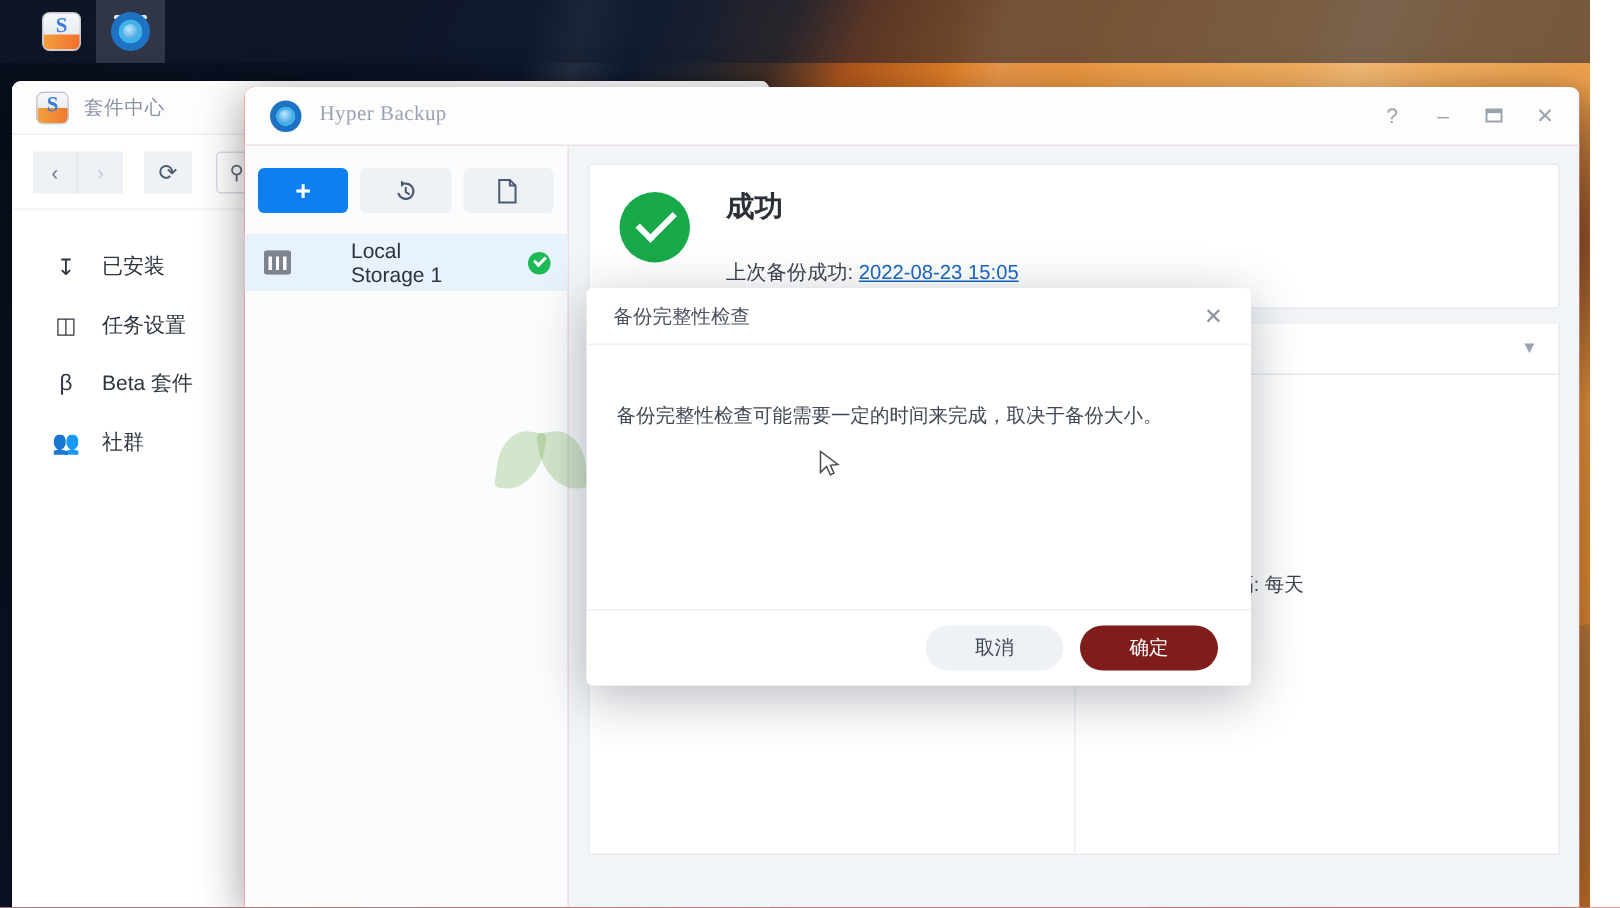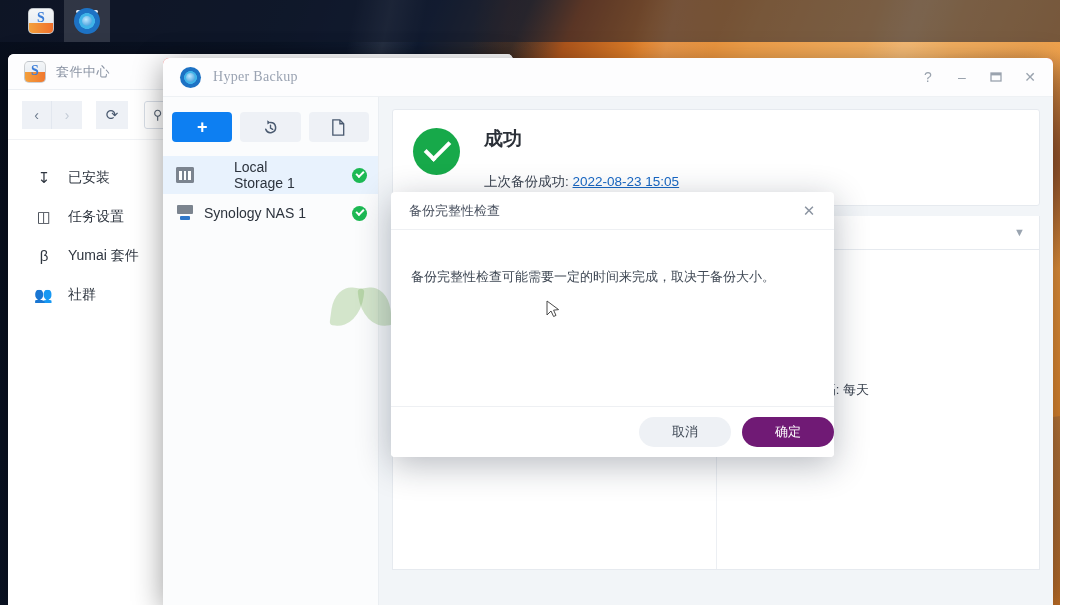--- a/index.html
+++ b/index.html
@@ -307,30 +307,30 @@
     display: flex; align-items: center; gap: 9px; margin-top: 18px;
   }
   #dlg-checkbox {
     width: 14px; height: 14px; border: 1px solid #c5ccd6; border-radius: 2px; background: #fff;
   }
   #dlg-checklabel { font-size: 13px; color: #3f4854; }
   #dlg-note { font-size: 13px; color: #3f4854; margin-top: 12px; }
   #dlg-footer {
     height: 51px; border-top: 1px solid #eef0f3;
     display: flex; align-items: center; justify-content: flex-end;
-    gap: 11px; 
+    gap: 11px; padding-right: 22px;
     background: #fff;
   }
   .dlg-btn {
     min-width: 92px; height: 30px; border-radius: 15px;
     display: flex; align-items: center; justify-content: center;
     font-size: 13px;
   }
   .dlg-btn.cancel { background: #eef1f5; color: #3e4855; }
-  .dlg-btn.ok { background: #701a75; color: #fff; }
+  .dlg-btn.ok { background: #7f1d1d; color: #fff; }
 
   
   #cursor {
     position: absolute; left: 546px; top: 300px; width: 14px; height: 18px;
     pointer-events: none;
   }
 </style>
 </head>
 <body>
 
@@ -369,21 +369,21 @@
       <div class="pkg-nav-item">
         <span class="pkg-nav-ico">↧</span>
         <span>已安装</span>
       </div>
       <div class="pkg-nav-item">
         <span class="pkg-nav-ico">◫</span>
         <span>任务设置</span>
       </div>
       <div class="pkg-nav-item">
         <span class="pkg-nav-ico">β</span>
-        <span>Yumai 套件</span>
+        <span>Beta 套件</span>
       </div>
       <div class="pkg-nav-item">
         <span class="pkg-nav-ico">👥</span>
         <span>社群</span>
       </div>
     </div>
   </div>
 
   <div id="hb-window">
 
@@ -421,25 +421,20 @@
               <path d="M9 1v4h4" fill="none" stroke="#4a5a70" stroke-width="1.4"></path>
             </svg>
           </div>
         </div>
 
         <div class="task-row selected">
           <span class="task-ico ico-localstorage"></span>
           <span class="task-name">Local Storage 1</span>
           <span class="badge-ok"></span>
         </div>
-        <div class="task-row">
-          <span class="task-ico ico-nas"></span>
-          <span class="task-name">Synology NAS 1</span>
-          <span class="badge-ok"></span>
-        </div>
       </div>
 
       <div id="hb-right">
 
         <div id="status-card" class="card">
           <div id="status-inner">
             <div id="status-check"></div>
             <div>
               <div id="status-title">成功</div>
               <div class="status-line">

